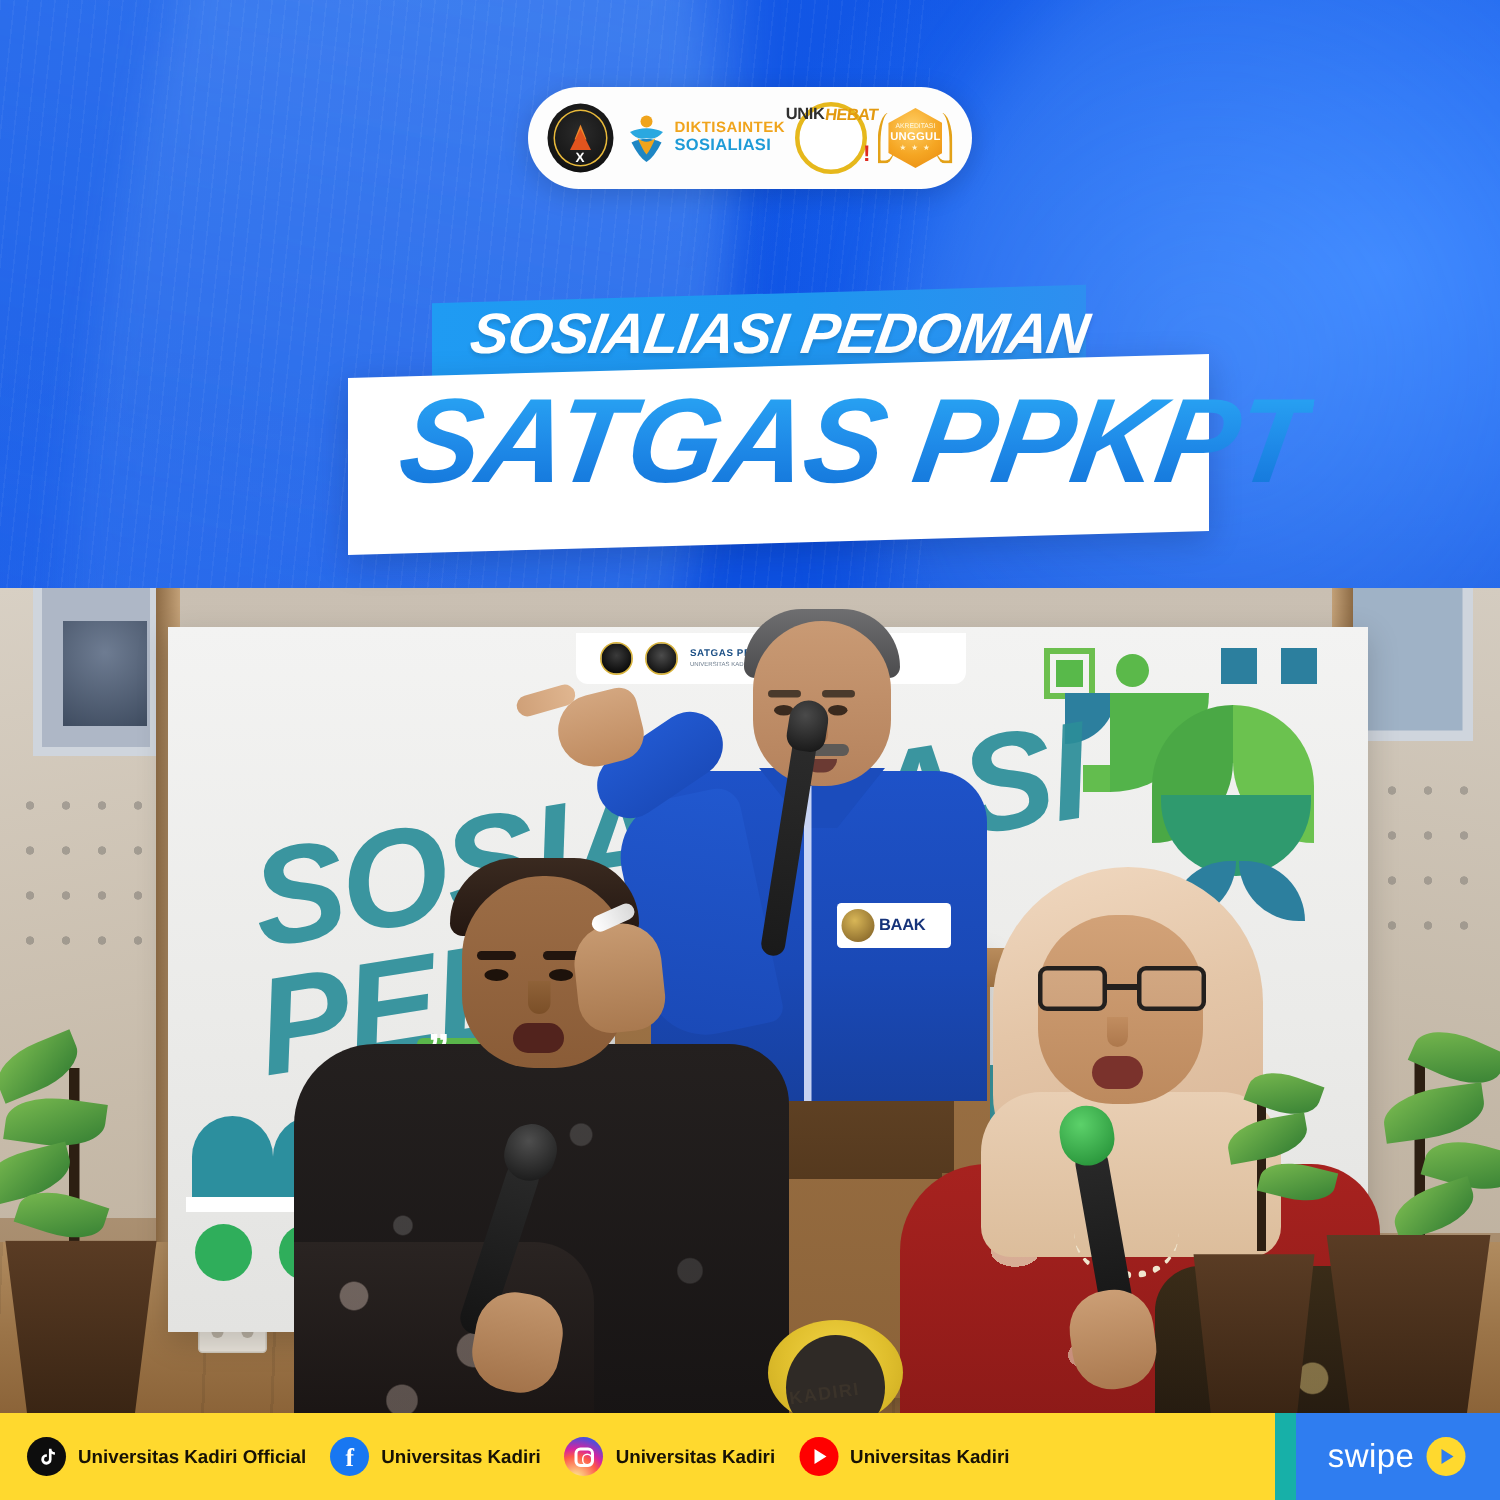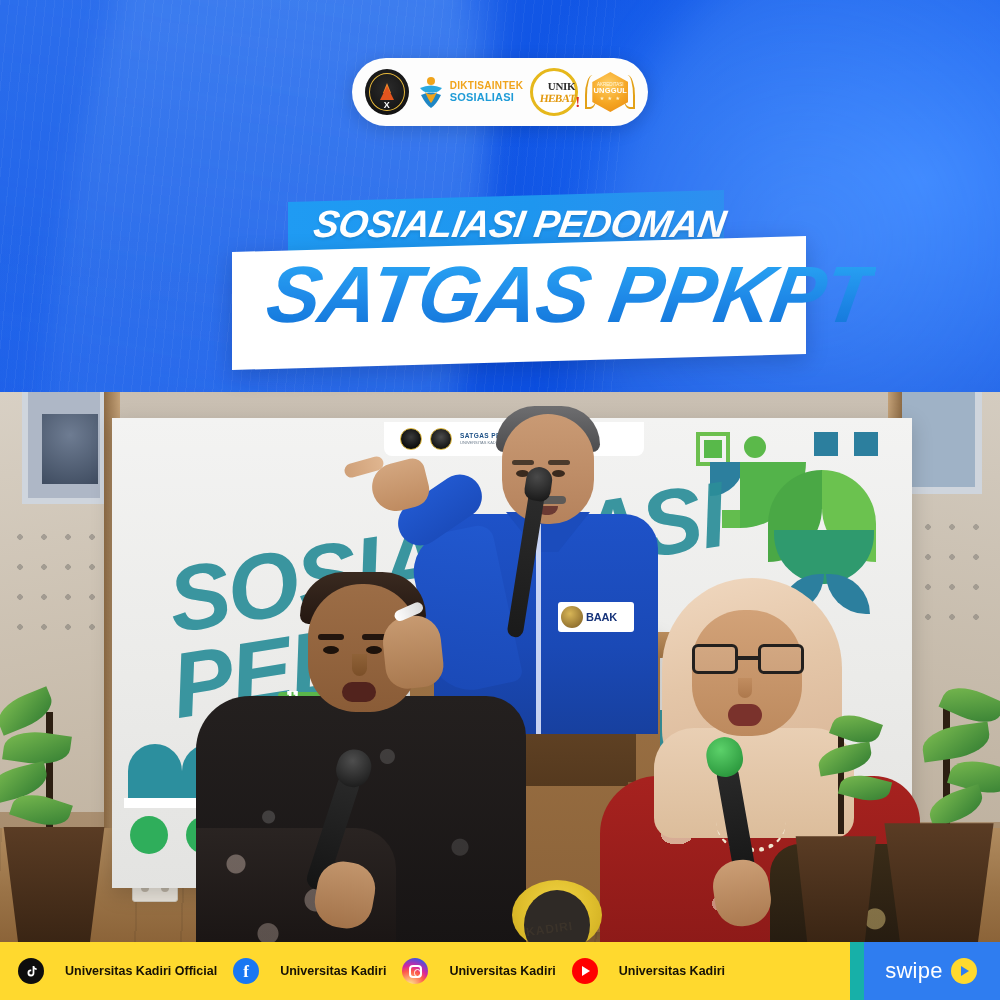--- a/index.html
+++ b/index.html
@@ -71,22 +71,22 @@
     color:#fff; font-weight:700; font-size:9px; line-height:1;
   }
   .dsl { display:flex; align-items:center; gap:4px; flex:0 0 auto; }
   .dsl .mark { width:30px; height:34px; position:relative; }
   .dsl .txt { line-height:1; }
   .dsl .t1 { font-size:10px; font-weight:800; letter-spacing:.3px; color:#f0a41c; }
   .dsl .t2 { font-size:11px; font-weight:800; letter-spacing:.2px; color:#1e9bd7; margin-top:1px;}
   .unik-badge {
     width:48px;height:48px;border-radius:50%;
     border:3px solid #e6b81c; flex:0 0 auto;
-    display:flex;flex-direction:column;align-items:flex-end;justify-content:center;
-    position:relative; background:#fff;font-family:Liberation Serif, serif;
+    display:flex;flex-direction:row;align-items:flex-start;justify-content:center;
+    position:relative; background:#fff;
   }
   .unik-badge .u1 { font-size:11px;font-weight:800;color:#2f2f2f;line-height:1;letter-spacing:-.3px;}
   .unik-badge .u2 { font-size:11px;font-weight:800;color:#e39a10;line-height:1;margin-top:1px;
                     transform:skewX(-8deg); letter-spacing:-.4px;}
   .unik-badge .bang { position:absolute; right:-5px; bottom:2px; font-size:15px;font-weight:900;color:#e02b1e;}
   .unggul {
     width:50px;height:50px;position:relative;flex:0 0 auto;
     display:flex;align-items:center;justify-content:center;
   }
   .unggul .hex {
@@ -530,21 +530,21 @@
   .plant-c2 .l3{right:-6px;top:64px;width:50px;height:24px;transform:rotate(14deg);}
   .plant-c2 .stem{position:absolute;right:40px;top:18px;width:6px;height:104px;background:#2d1f12;}
 
   
   #footer {
     position:absolute; left:0; bottom:0; width:1000px; height:58px;
     background:#ffd92e; z-index:60;
     display:flex; align-items:center;
   }
   #footer .items { display:flex; align-items:center; gap:16px; padding-left:18px; flex:1; }
-  #footer .item { display:flex; align-items:center; gap:21px;text-align:right; }
+  #footer .item { display:flex; align-items:center; gap:8px;text-align:right; }
   #footer .item .lbl { font-size:12.5px; font-weight:700; color:#171205; white-space:nowrap; }
   .sico { width:26px;height:26px;border-radius:50%; flex:0 0 auto; position:relative;
           display:flex;align-items:center;justify-content:center; }
   .sico.tiktok { background:#0d0d0d; }
   .sico.web { background:#4fd4f2; }
   .sico.fb { background:#1877f2; }
   .sico.fb span{ color:#fff; font-size:17px; font-weight:800; line-height:1; font-family:"Liberation Serif",serif;}
   .sico.ig { background:radial-gradient(circle at 30% 107%, #fdf497 0%, #fd5949 45%, #d6249f 60%, #285AEB 90%); }
   .sico.ig span{ display:block; width:13px;height:13px;border:2.2px solid #fff;border-radius:4px;position:relative;}
   .sico.ig span:after{content:"";position:absolute;left:2.6px;top:2.6px;width:5.5px;height:5.5px;

